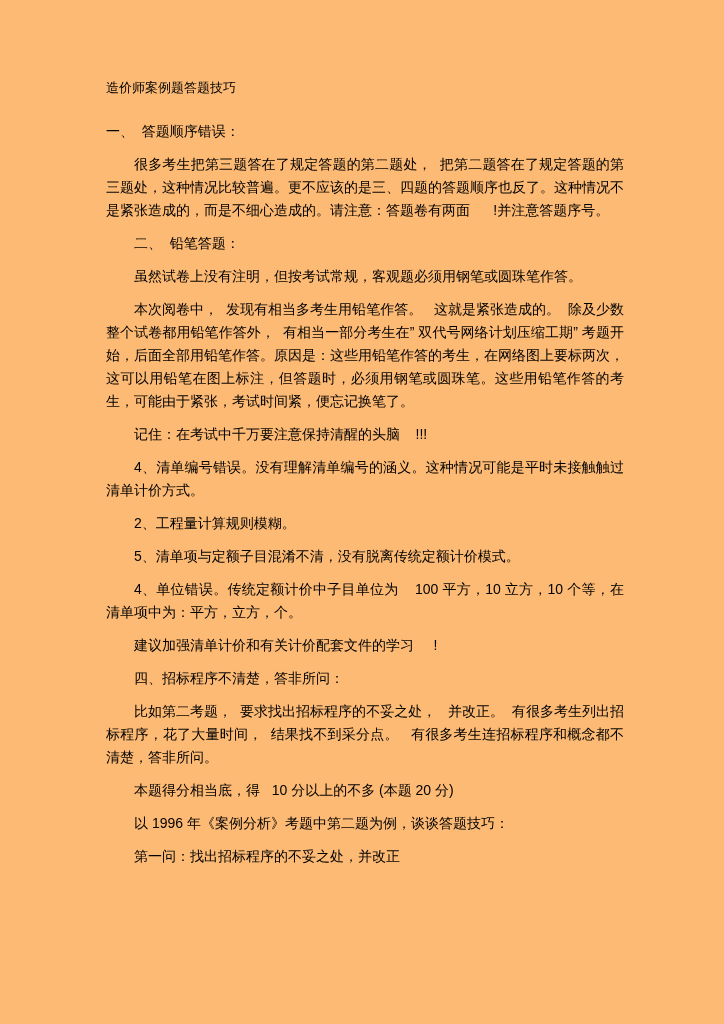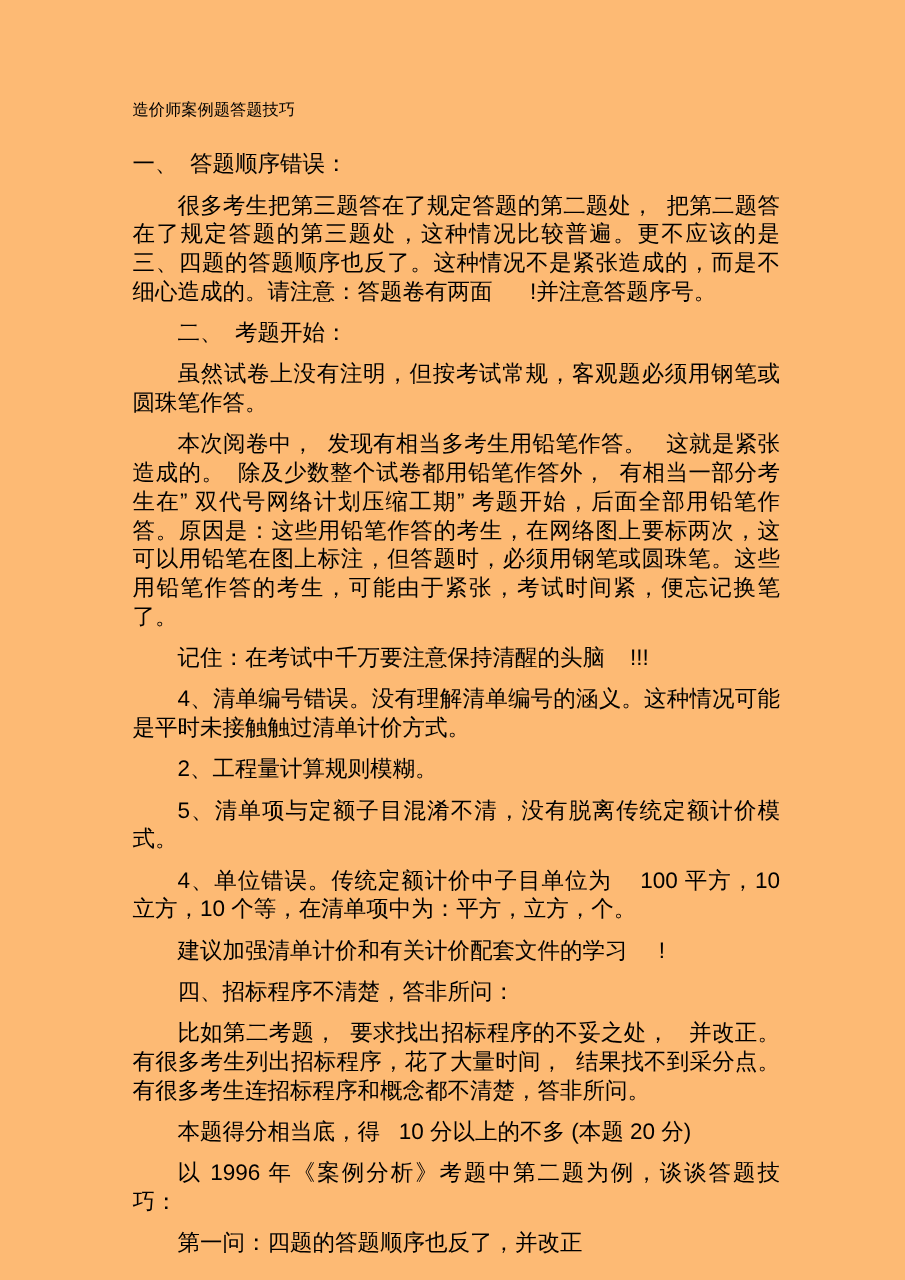--- a/index.html
+++ b/index.html
@@ -19,49 +19,49 @@
     overflow: hidden;
   }
   .doc-title {
     font-size: 13px;
     font-weight: normal;
     line-height: 20px;
     margin: 0 0 22px 0;
     white-space: pre-wrap;
   }
   .doc-body p {
-    font-size: 18px;
+    font-size: 14px;
     line-height: 23px;
     margin: 0 0 10px 0;
     white-space: pre-wrap;
     text-align: justify;
   }
   .doc-body p.indent {
     text-indent: 2em;
   }
   .doc-body p.flush {
     text-indent: 0;
   }
 </style>
 </head>
 <body>
 
 <div class="page">
   <h1 class="doc-title">造价师案例题答题技巧</h1>
   <div class="doc-body">
       <p class="flush">一、  答题顺序错误：</p>
       <p class="indent">很多考生把第三题答在了规定答题的第二题处，  把第二题答在了规定答题的第三题处，这种情况比较普遍。更不应该的是三、四题的答题顺序也反了。这种情况不是紧张造成的，而是不细心造成的。请注意：答题卷有两面      !并注意答题序号。</p>
-      <p class="indent">二、  考题开始：</p>
+      <p class="indent">二、  铅笔答题：</p>
       <p class="indent">虽然试卷上没有注明，但按考试常规，客观题必须用钢笔或圆珠笔作答。</p>
       <p class="indent">本次阅卷中，  发现有相当多考生用铅笔作答。   这就是紧张造成的。  除及少数整个试卷都用铅笔作答外，  有相当一部分考生在” 双代号网络计划压缩工期” 考题开始，后面全部用铅笔作答。原因是：这些用铅笔作答的考生，在网络图上要标两次，这可以用铅笔在图上标注，但答题时，必须用钢笔或圆珠笔。这些用铅笔作答的考生，可能由于紧张，考试时间紧，便忘记换笔了。</p>
       <p class="indent">记住：在考试中千万要注意保持清醒的头脑    !!!</p>
       <p class="indent">4、清单编号错误。没有理解清单编号的涵义。这种情况可能是平时未接触触过清单计价方式。</p>
       <p class="indent">2、工程量计算规则模糊。</p>
       <p class="indent">5、清单项与定额子目混淆不清，没有脱离传统定额计价模式。</p>
       <p class="indent">4、单位错误。传统定额计价中子目单位为    100 平方，10 立方，10 个等，在清单项中为：平方，立方，个。</p>
       <p class="indent">建议加强清单计价和有关计价配套文件的学习     !</p>
       <p class="indent">四、招标程序不清楚，答非所问：</p>
       <p class="indent">比如第二考题，  要求找出招标程序的不妥之处，   并改正。  有很多考生列出招标程序，花了大量时间，  结果找不到采分点。   有很多考生连招标程序和概念都不清楚，答非所问。</p>
       <p class="indent">本题得分相当底，得   10 分以上的不多 (本题 20 分)</p>
       <p class="indent">以 1996 年《案例分析》考题中第二题为例，谈谈答题技巧：</p>
-      <p class="indent">第一问：四题的答题顺序也反了，并改正</p>
+      <p class="indent">第一问：找出招标程序的不妥之处，并改正</p>
     </div>
 </div>
 
 </body></html>

